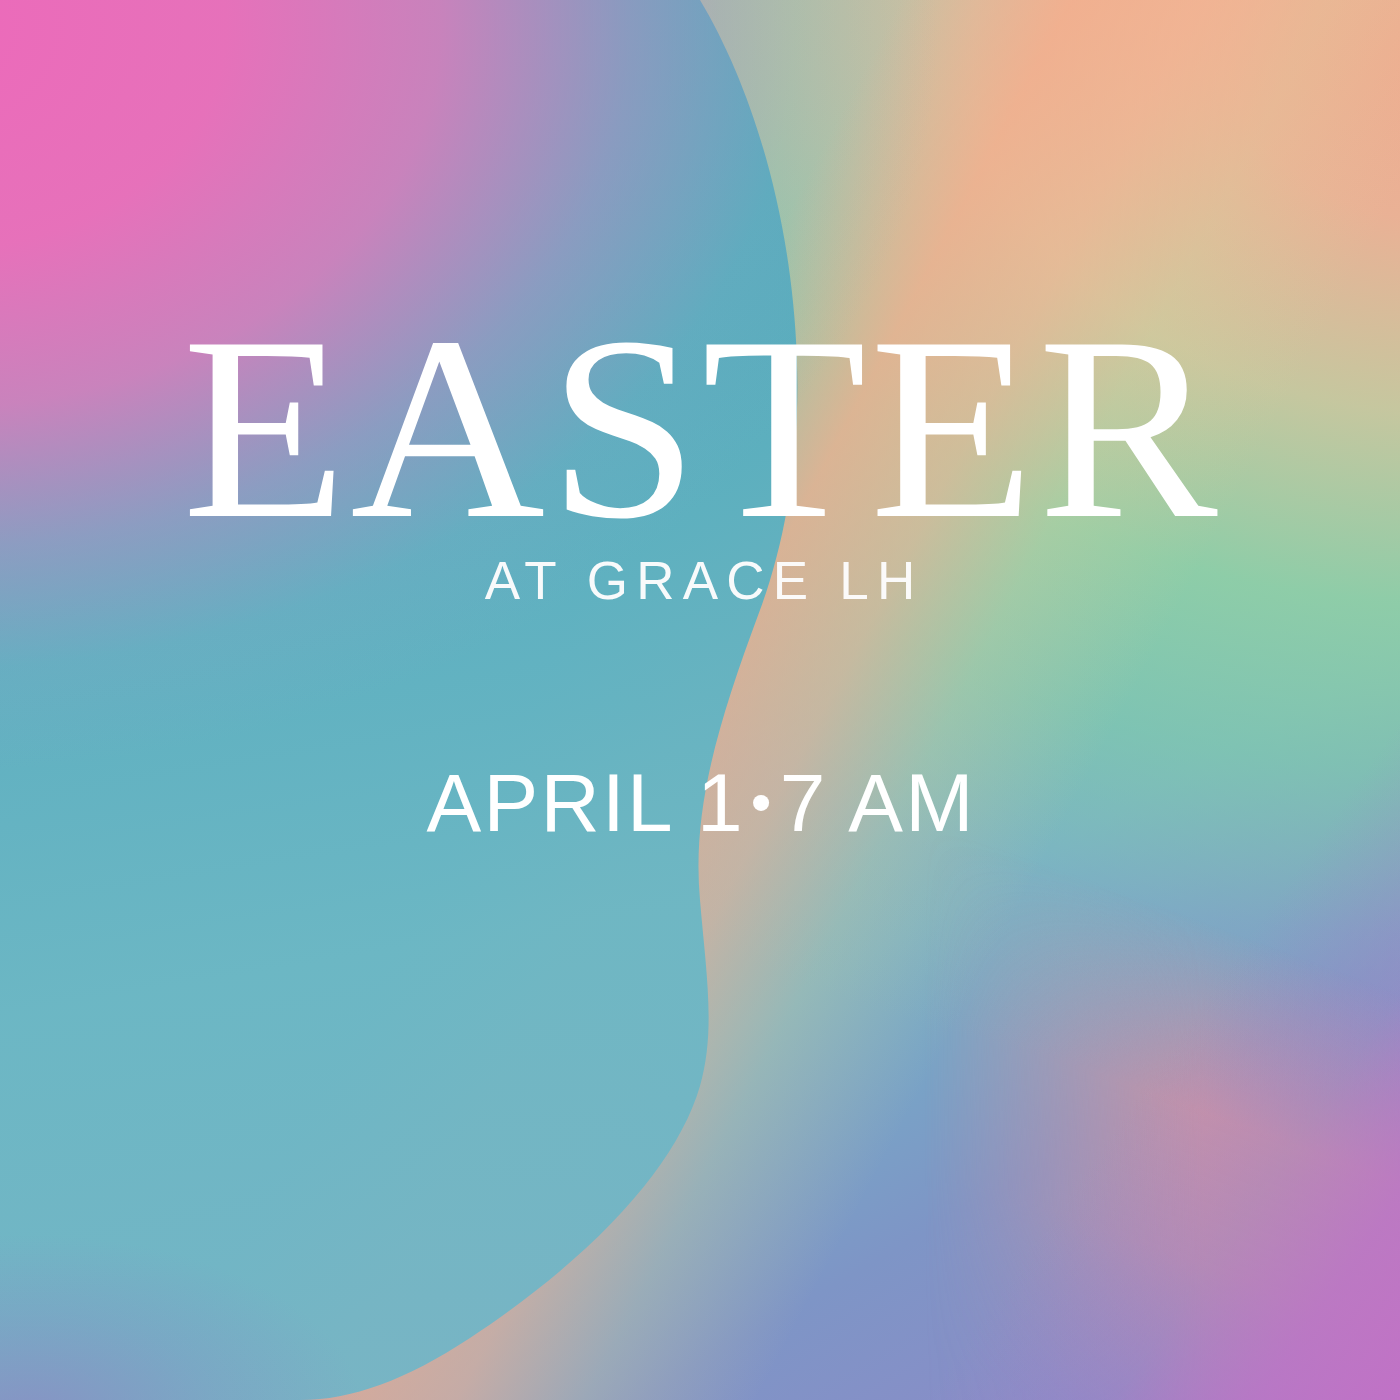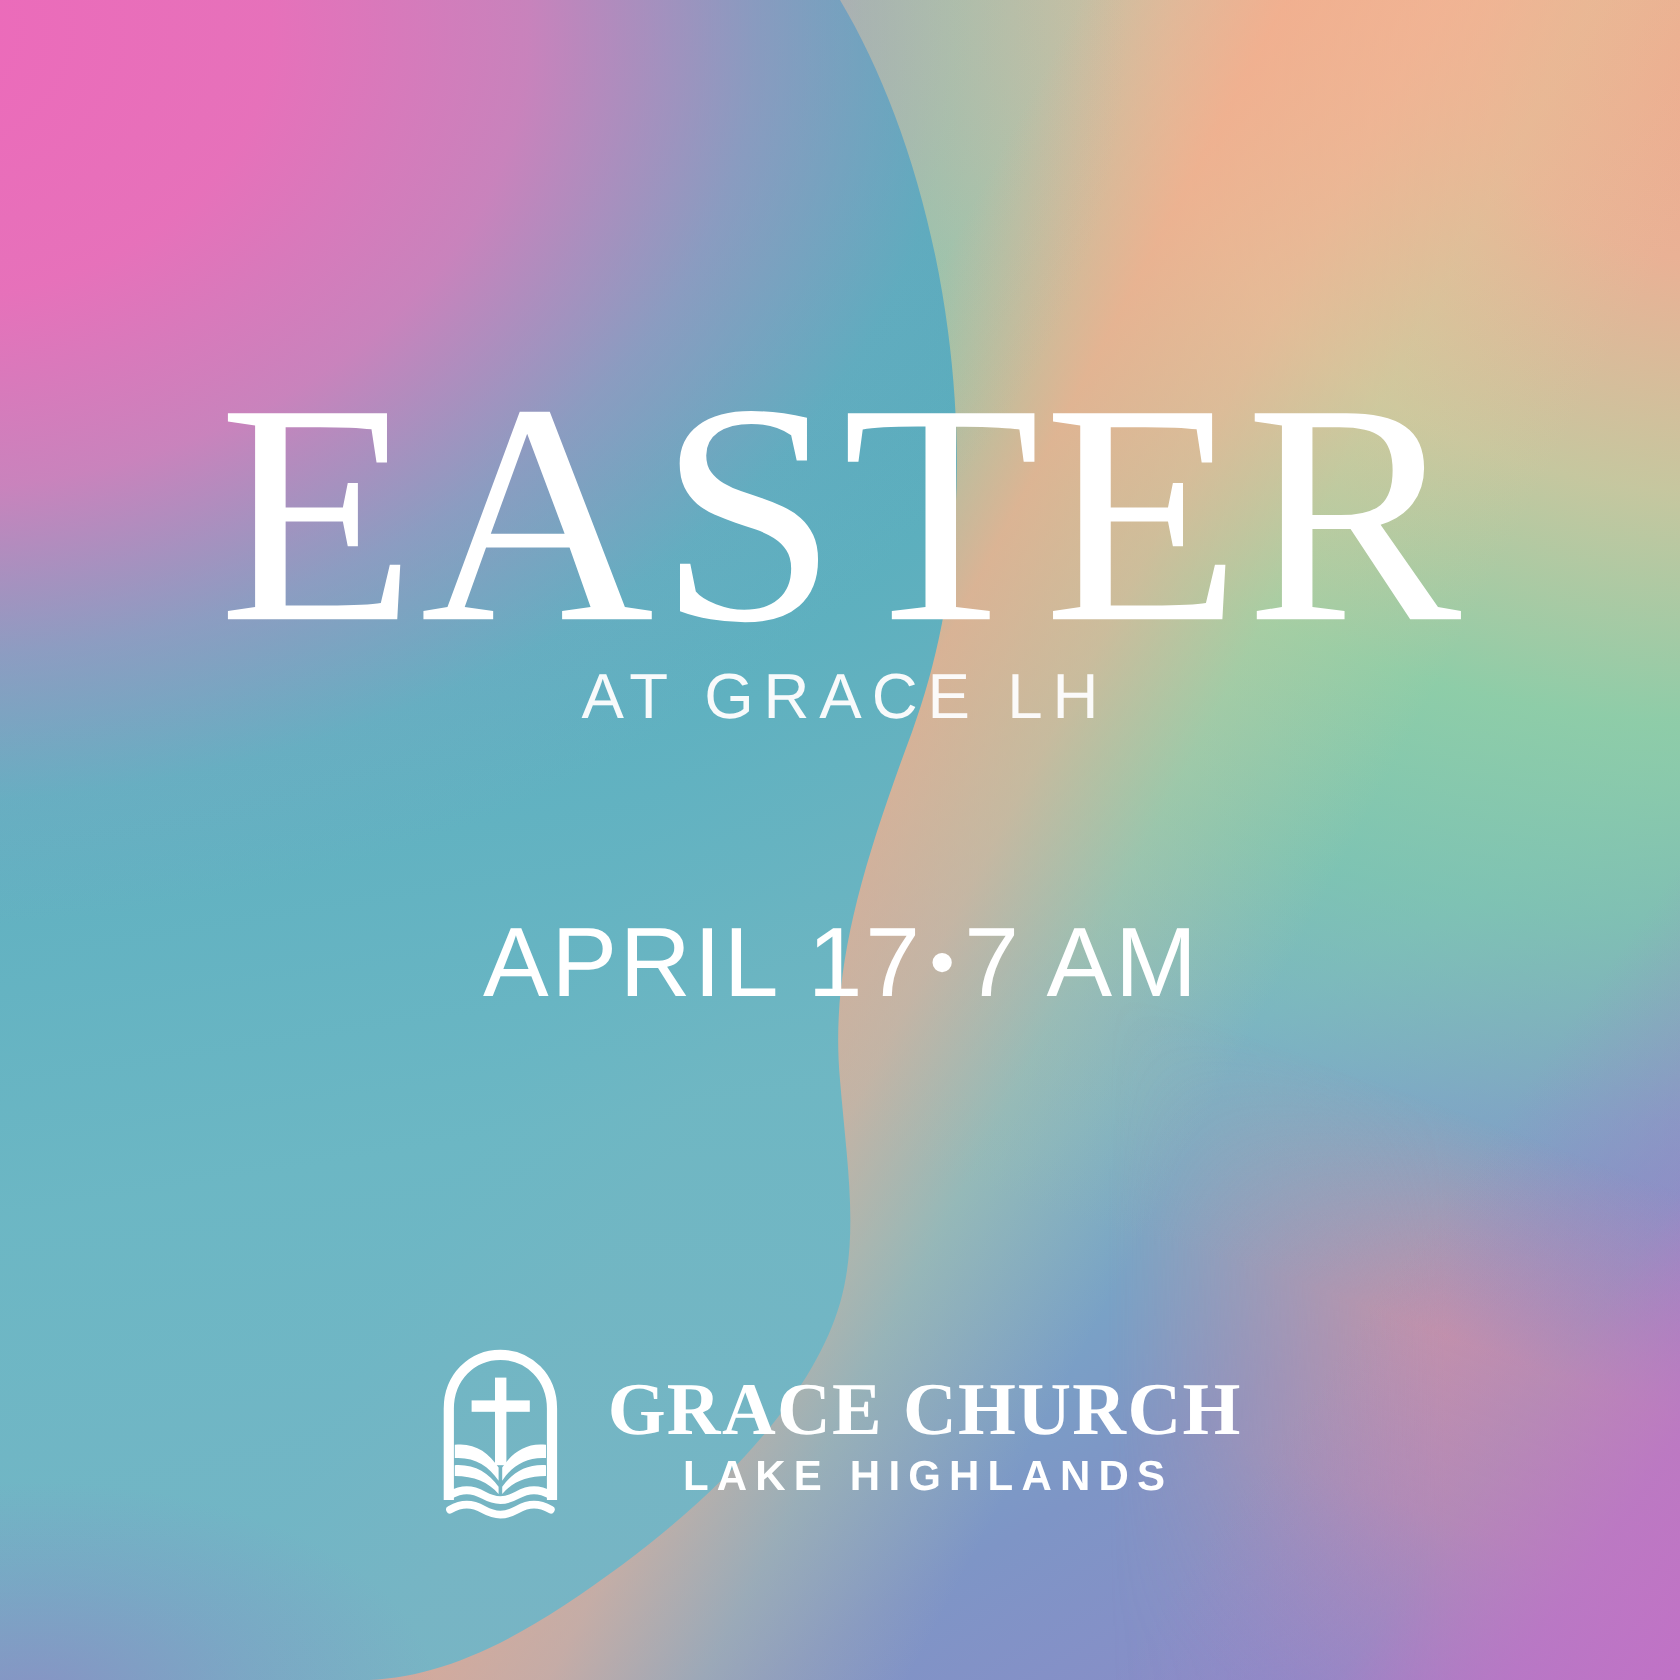--- a/index.html
+++ b/index.html
@@ -221,47 +221,18 @@
   <div class="bg-layer bg-bottomleftviolet"></div>
 
   <div class="content">
 
     <div class="headline-block">
       <h1 class="headline">EASTER</h1>
       <p class="subhead">AT GRACE LH</p>
     </div>
 
     <p class="datetime">
-      <span>APRIL 17</span><span class="sep">•</span><span>7 AM</span>
+      <span>APRIL 1</span><span class="sep">•</span><span>7 AM</span>
     </p>
 
-    <div class="logo-lockup">
-
-      <svg class="logo-mark" viewBox="0 0 104 144" xmlns="http://www.w3.org/2000/svg">
-
-        <path d="M9 128 L9 52 C9 25.5 28.5 7 52 7 C75.5 7 95 25.5 95 52 L95 128" fill="none" stroke="#ffffff" stroke-width="8.5" stroke-linecap="butt" stroke-linejoin="round"></path>
-
-        <rect x="47.5" y="26" width="9.5" height="73" fill="#ffffff"></rect>
-
-        <rect x="28" y="45" width="48.5" height="9.5" fill="#ffffff"></rect>
-
-        <path d="M14 82 C30 80 42 88 50.5 101 L50.5 112 C42 99 30 92 14 93 Z" fill="#ffffff"></path>
-
-        <path d="M14 99 C30 98 42 105 50.5 117 L50.5 123 C42 113 30 108 14 108 Z" fill="#ffffff"></path>
-
-        <path d="M90 82 C74 80 62 88 53.5 101 L53.5 112 C62 99 74 92 90 93 Z" fill="#ffffff"></path>
-
-        <path d="M90 99 C74 98 62 105 53.5 117 L53.5 123 C62 113 74 108 90 108 Z" fill="#ffffff"></path>
-
-        <path d="M10 124 C20 118.5 28 118.5 38 124 C48 129.5 56 129.5 66 124 C76 118.5 84 118.5 94 124" fill="none" stroke="#ffffff" stroke-width="6.5" stroke-linecap="round"></path>
-
-        <path d="M10 136 C20 130.5 28 130.5 38 136 C48 141.5 56 141.5 66 136 C76 130.5 84 130.5 94 136" fill="none" stroke="#ffffff" stroke-width="6.5" stroke-linecap="round"></path>
-      </svg>
-
-      <div class="logo-words">
-        <div class="logo-primary">GRACE CHURCH</div>
-        <div class="logo-secondary">LAKE HIGHLANDS</div>
-      </div>
-
-    </div>
 
   </div>
 </div>
 
 </body></html>

